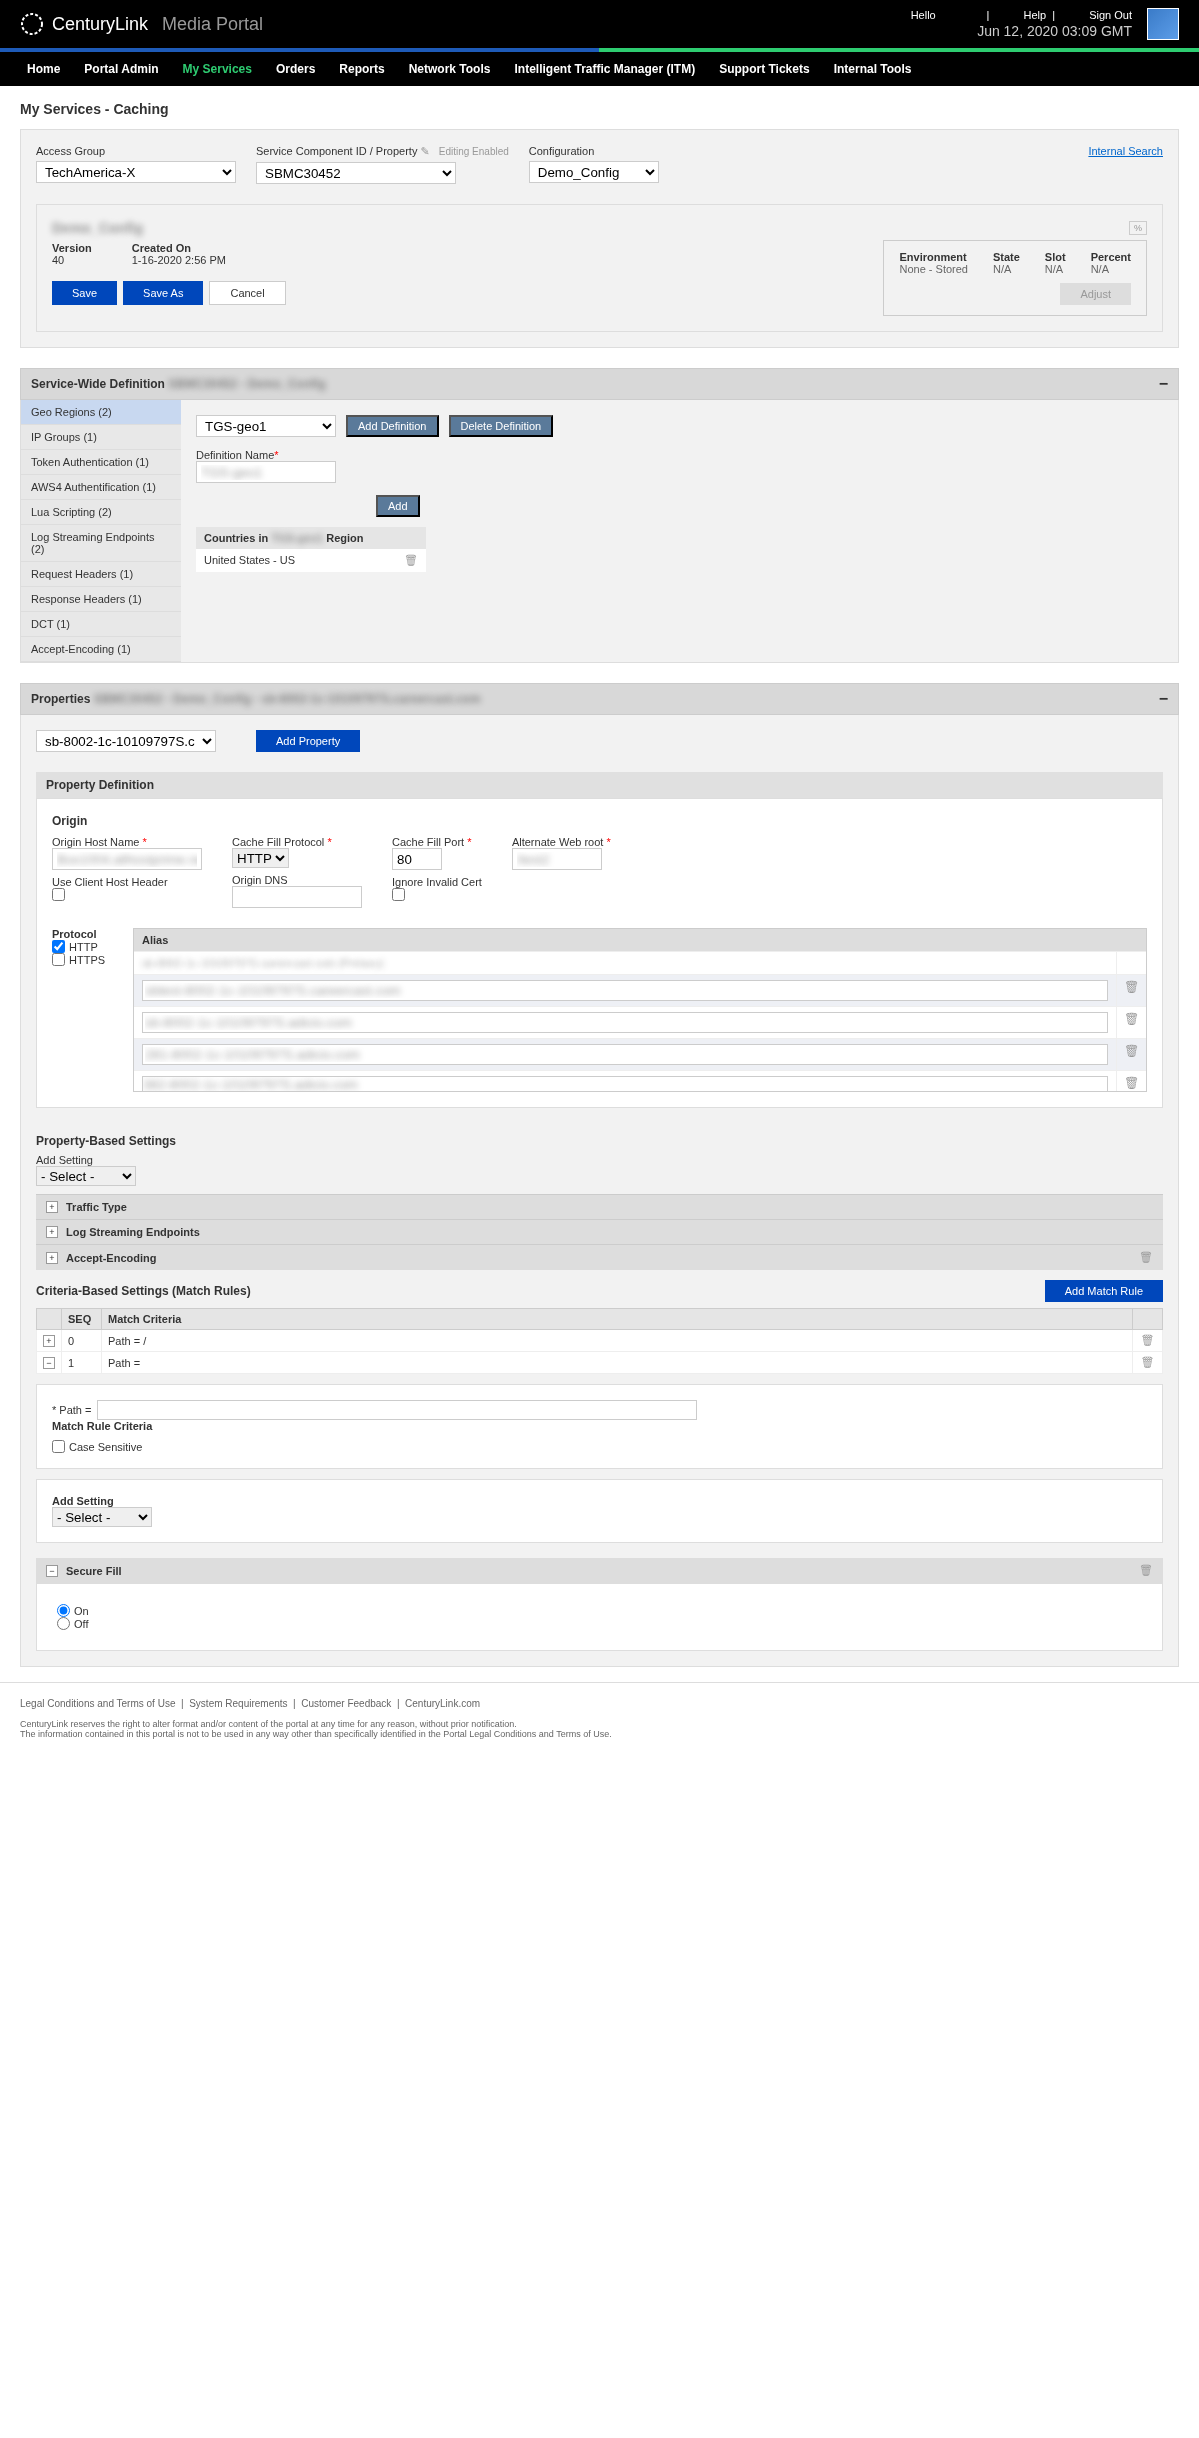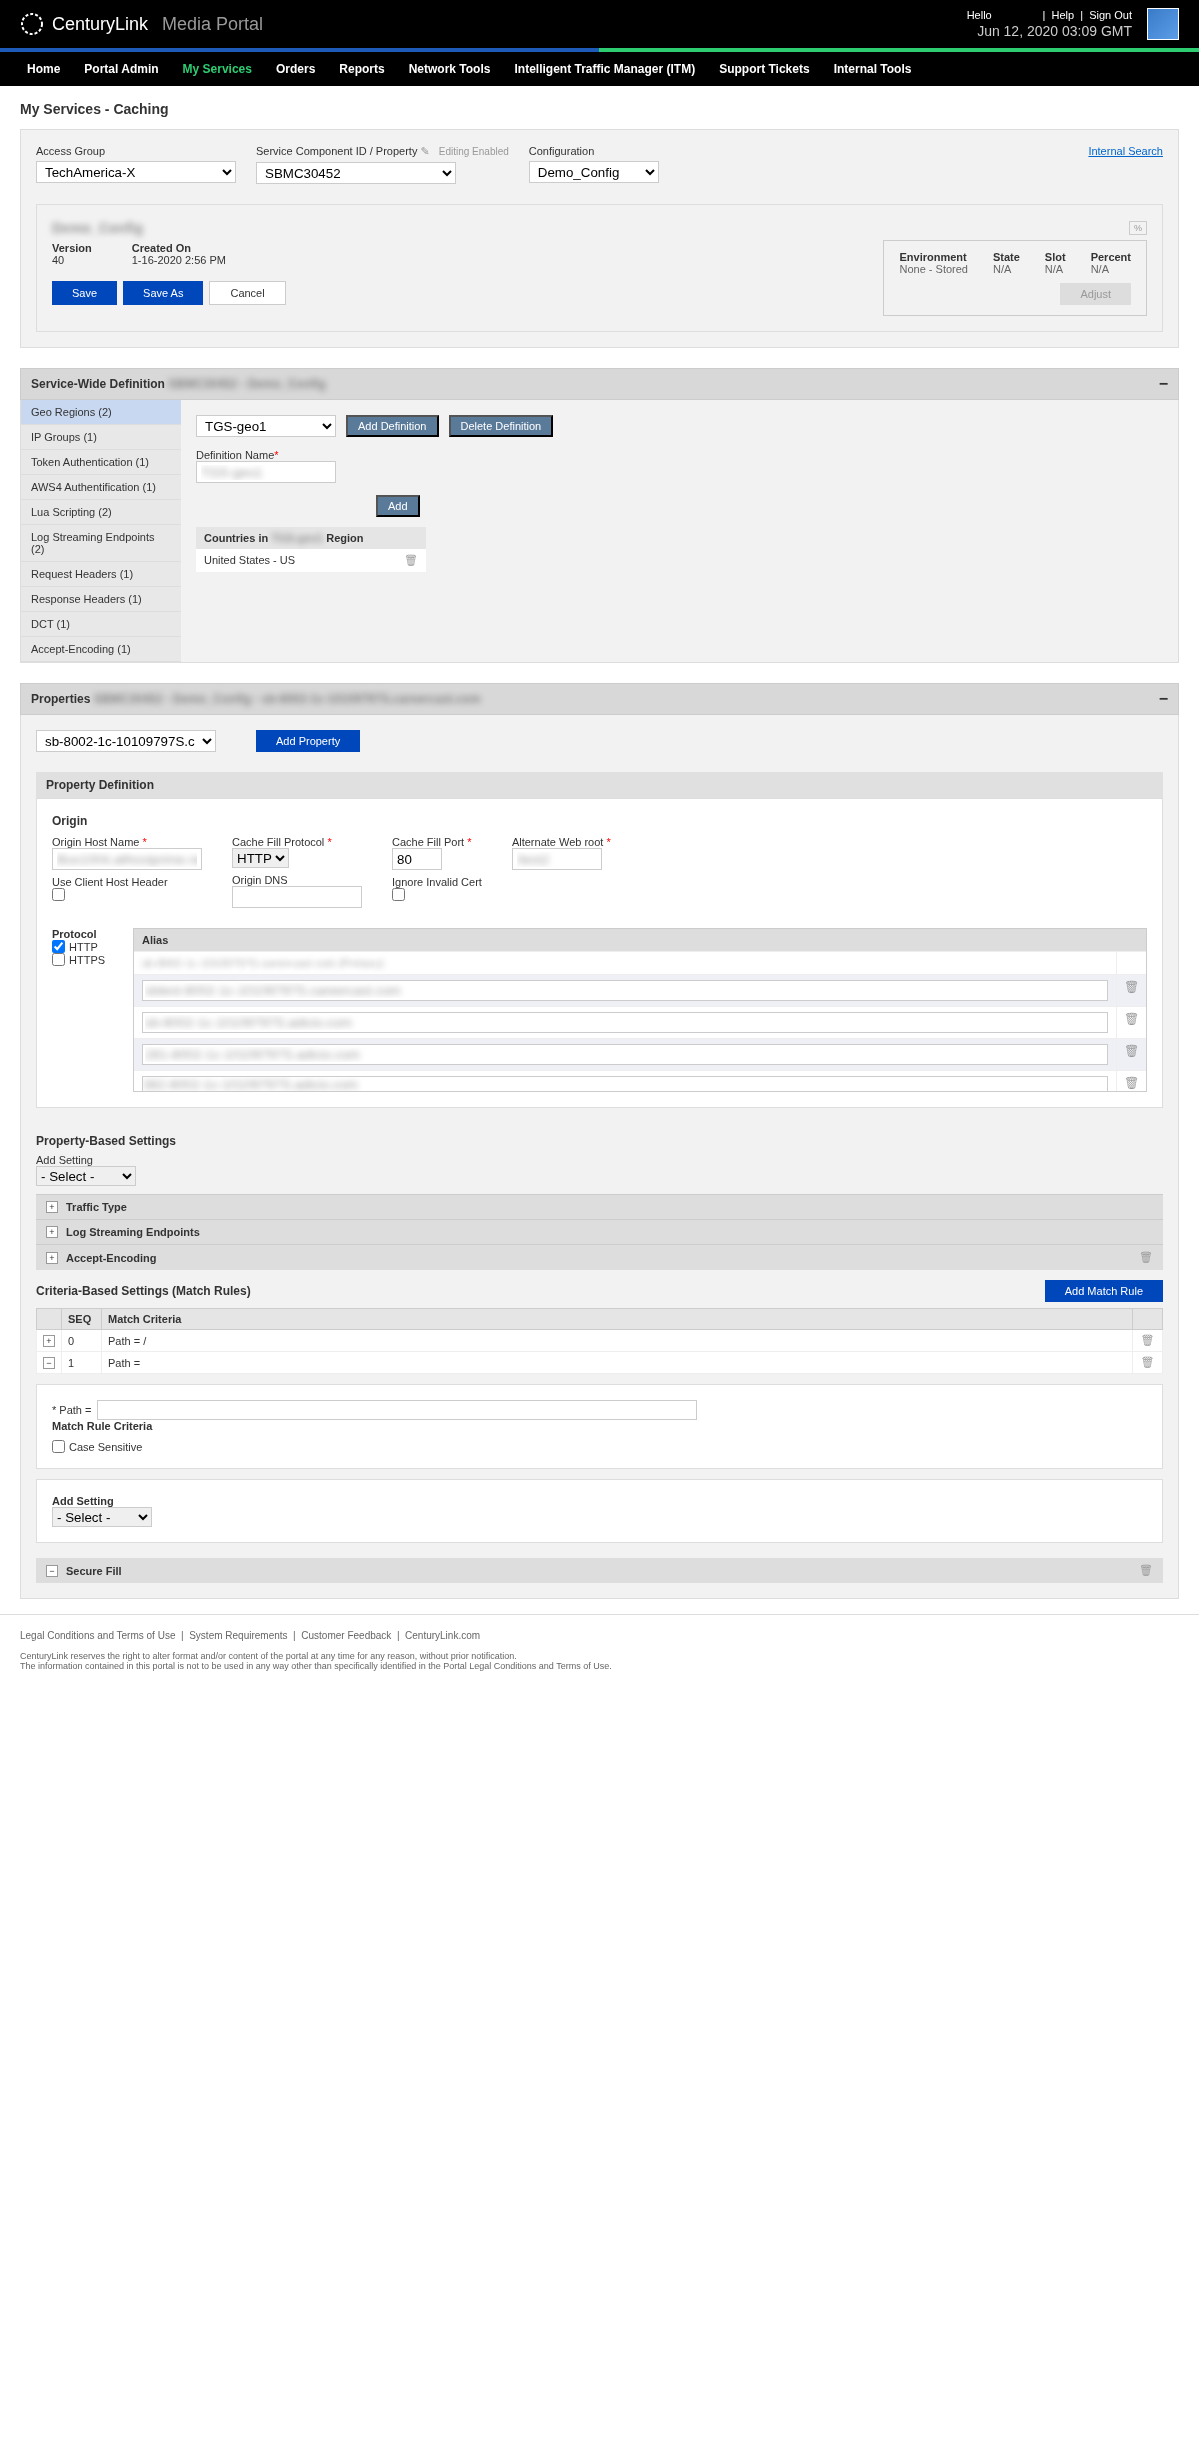--- a/index.html
+++ b/index.html
@@ -3,21 +3,21 @@
 <meta charset="utf-8">
 <style>
 * { box-sizing: border-box; margin: 0; padding: 0; font-family: Arial, sans-serif; }
 body { background: #fff; font-size: 12px; color: #333; }
 .topbar { background: #000; color: #fff; padding: 8px 20px; display: flex; align-items: center; justify-content: space-between; }
 .brand { display: flex; align-items: center; gap: 8px; }
 .brand-logo { width: 24px; height: 24px; }
 .brand-text { font-size: 18px; font-weight: 300; }
 .brand-sub { color: #999; font-size: 18px; margin-left: 6px; font-weight: 300; }
 .topright { text-align: right; font-size: 11px; display: flex; align-items: center; gap: 15px; }
-.topright a { color: #fff; text-decoration: none; }
+.topright a { color: #fff; text-decoration: none; margin-left: 28px; }
 .topright-lines { text-align: right; }
 .vyvx-logo { width: 32px; height: 32px; background: linear-gradient(135deg,#3a7bc8,#5c9de8); border: 1px solid #fff; }
 .gradient-bar { height: 4px; background: linear-gradient(to right, #1e5bb8 0%, #1e5bb8 50%, #2ecc71 50%, #2ecc71 100%); }
 .navbar { background: #000; padding: 0 15px; display: flex; }
 .navbar a { color: #fff; text-decoration: none; padding: 10px 12px; font-size: 12px; font-weight: bold; }
 .navbar a.active { color: #2ecc71; }
 .page { padding: 15px 20px; }
 .page-title { font-size: 14px; font-weight: bold; margin-bottom: 12px; }
 .panel { background: #f2f2f2; border: 1px solid #ddd; padding: 15px; margin-bottom: 20px; }
 .internal-link { float: right; color: #06c; font-size: 11px; }
@@ -368,20 +368,30 @@
     <div class="match-rule-box" style="margin-top:10px;">
       <div style="font-size:11px;font-weight:bold;">Add Setting</div>
       <select class="small-select" style="width:100px"><option>- Select -</option></select>
     </div>
 
     <div class="secure-fill-hdr">
         <span class="exp-icon">−</span>
         <span style="font-weight:bold;">Secure Fill</span>
         <span style="margin-left:auto;color:#999;">🗑</span>
       </div>
+    <div class="secure-body">
+      <label class="cb-label">
+          <input type="radio" name="sf" checked="" style=""> 
+          <span>On</span>
+        </label>
+      <label class="cb-label">
+          <input type="radio" name="sf" style=""> 
+          <span>Off</span>
+        </label>
+    </div>
   </div>
 </div>
 
 <div class="footer">
   <a href="#">Legal Conditions and Terms of Use</a> &nbsp;|&nbsp;
   <a href="#">System Requirements</a> &nbsp;|&nbsp;
   <a href="#">Customer Feedback</a> &nbsp;|&nbsp;
   <a href="#">CenturyLink.com</a>
   <div class="footer-disclaimer">
     <div>CenturyLink reserves the right to alter format and/or content of the portal at any time for any reason, without prior notification.</div>

